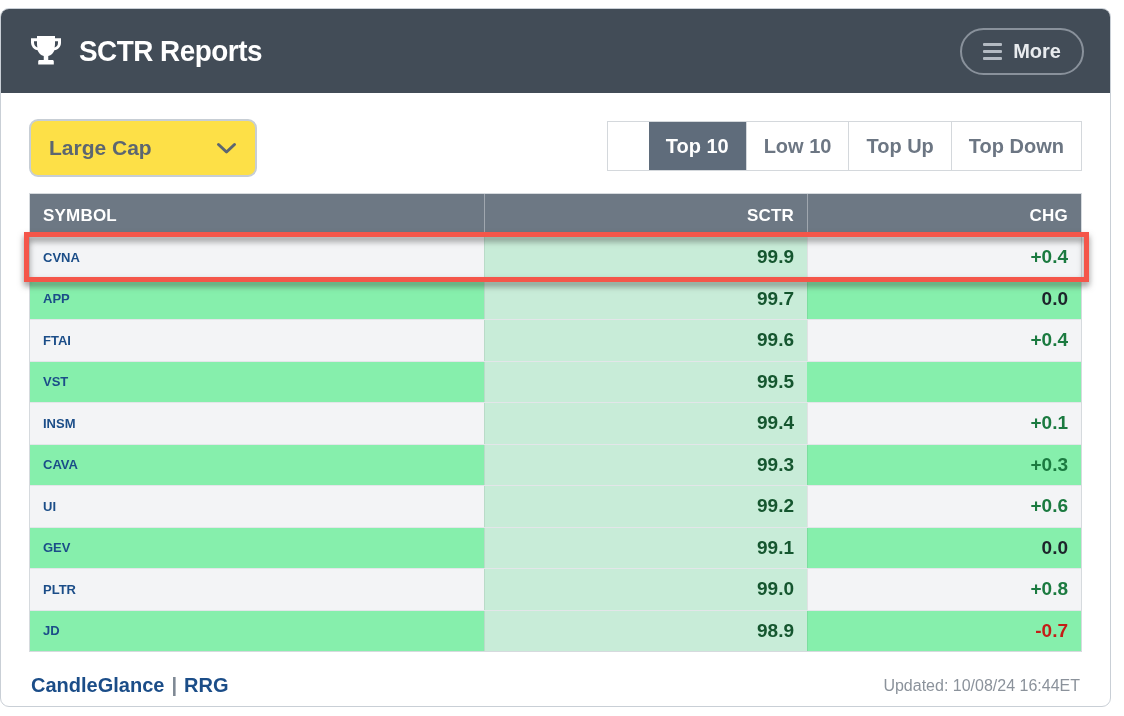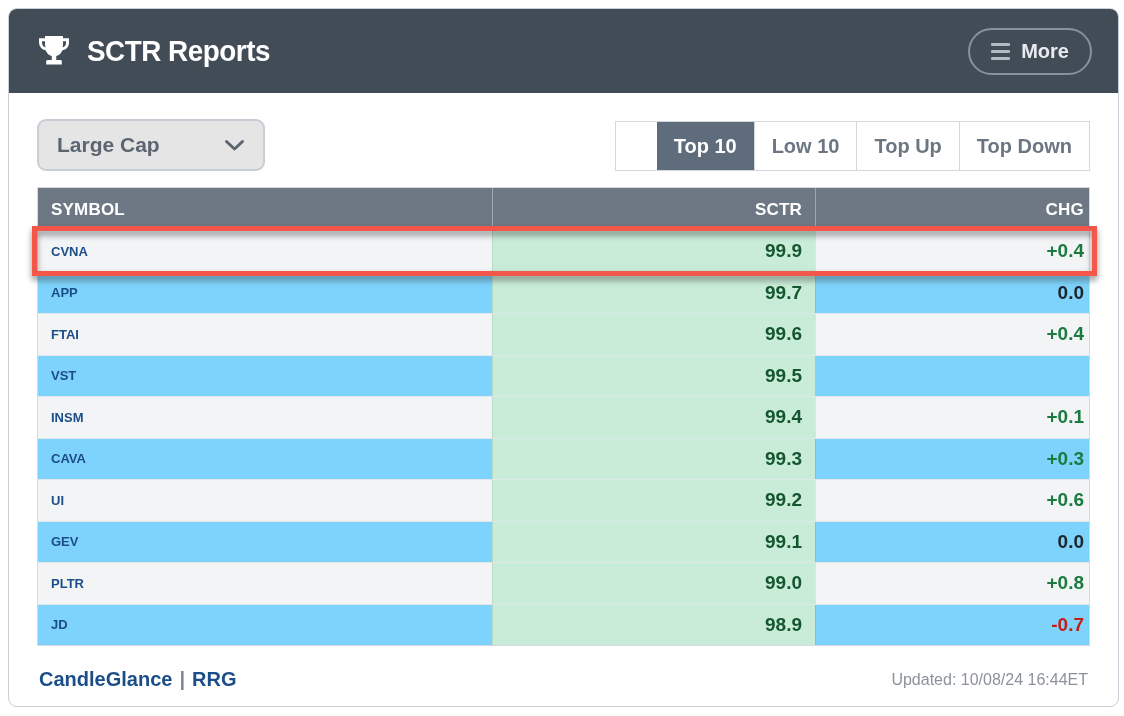--- a/index.html
+++ b/index.html
@@ -5,21 +5,21 @@
   html, body { margin: 0; padding: 0; }
   body {
     width: 1124px; height: 716px;
     background: #ffffff;
     font-family: "Liberation Sans", sans-serif;
     position: relative;
     overflow: hidden;
   }
   .widget {
     position: absolute;
-    left: 8px; top: 8px;
+    left: 0; top: 8px;
     width: 1111px; height: 699px;
     background: #fff;
     border: 1px solid #c9cfd6;
     border-radius: 9px;
     box-sizing: border-box;
   }
   
   .hdr {
     height: 84px;
     background: var(--header-bg, #424c57);
@@ -42,26 +42,26 @@
     padding: 0 21px; height: 47px;
     color: #e8ebee; font-size: 20px; font-weight: bold;
     font-family: inherit; cursor: pointer;
   }
   .burger { display: flex; flex-direction: column; gap: 4px; }
   .burger i { display: block; width: 19px; height: 3px; background: #b3bac2; border-radius: 1px; }
   
   .content { padding: 26px 28px 0 28px; }
   .controls { display: flex; align-items: flex-start; justify-content: space-between; margin-bottom: 16px; }
   .select {
-    width: 228px; height: 52px; box-sizing: border-box;
+    width: 228px; height: 58px; box-sizing: border-box;
     border: 2px solid #c7ced5; border-radius: 9px;
     display: flex; align-items: center; justify-content: space-between;
     padding: 0 18px;
     color: #5c6671; font-size: 21px; font-weight: bold;
-    cursor: pointer; background: #e5e5e5;
+    cursor: pointer; background: #fde047;
   }
   .tabs { display: flex; border: 1px solid #d4d8dc; height: 50px; box-sizing: border-box; margin-top: 2px; padding-left: 41px; }
   .tab {
     display: flex; align-items: center;
     padding: 0 17px;
     font-size: 20px; font-weight: bold;
     color: var(--muted-tab-color, #6c7683);
     background: #fff;
     border-left: 1px solid #d4d8dc;
     cursor: pointer; white-space: nowrap;
@@ -72,27 +72,27 @@
   .table { border: 1px solid #d6dade; }
   .thead {
     display: flex; height: 43px; align-items: center;
     background: var(--table-header-bg, #6d7884);
     color: #fff; font-weight: bold; font-size: 17px;
     letter-spacing: 0.2px;
   }
   .th, .cell { box-sizing: border-box; }
   .col-symbol { width: 454px; padding-left: 13px; }
   .col-sctr   { width: 323px; padding-right: 13px; text-align: right; }
-  .col-chg    { flex: 1; padding-right: 5px; text-align: right; }
+  .col-chg    { flex: 1; padding-right: 13px; text-align: right; }
   .thead .col-sctr, .thead .col-chg { border-left: 1px solid rgba(255,255,255,0.35); align-self: stretch; display: flex; align-items: center; justify-content: flex-end; }
   .thead .col-symbol { align-self: stretch; display: flex; align-items: center; }
   .row {
     display: flex; height: 40.5px;
     border-top: 1px solid #e3e6e9;
-    background: #7dd3fc; position: relative;
+    background: #86efac; position: relative;
   }
   .row:first-child { border-top: none; }
   .row.odd { background: var(--row-alt-bg, #f3f4f6); }
   .cell { display: flex; align-items: center; }
   .cell.col-sctr {
     background: var(--sctr-cell-bg, #c8ecd8);
     justify-content: flex-end;
     border-left: 1px solid rgba(0,0,0,0.07);
   }
   .cell.col-chg { justify-content: flex-end; border-left: 1px solid rgba(0,0,0,0.07); }

